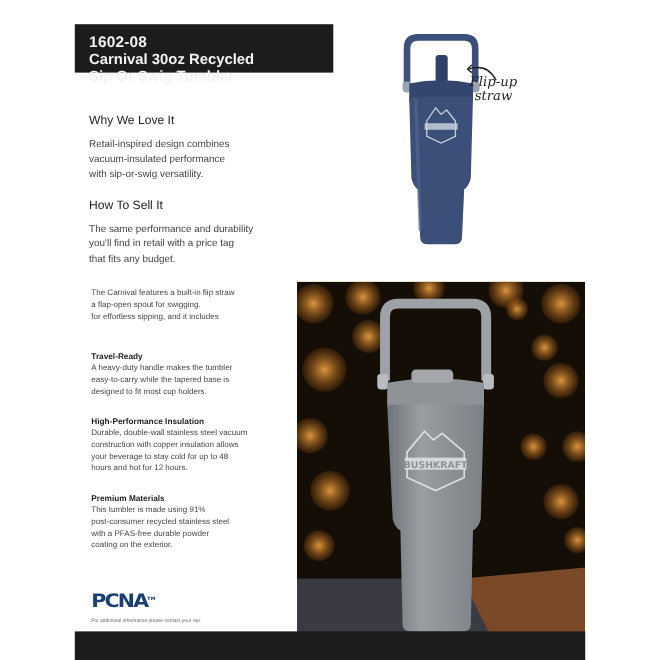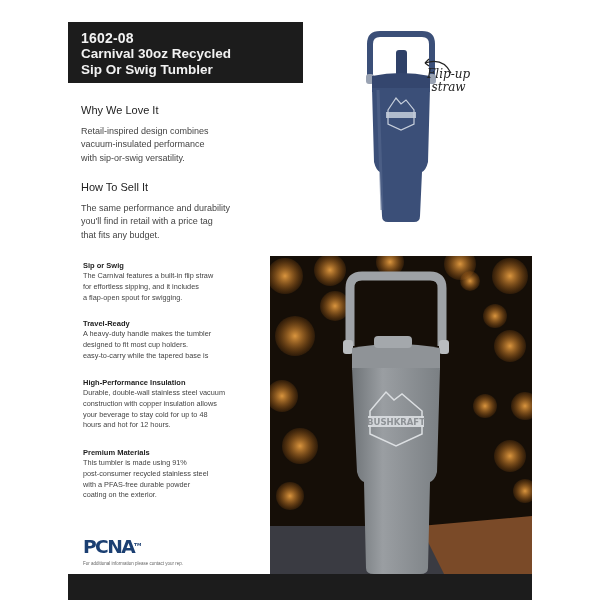--- a/index.html
+++ b/index.html
@@ -1,21 +1,21 @@
 <!DOCTYPE html>
 <html><head>
 <meta charset="utf-8">
 <style>
   * { box-sizing: border-box; margin: 0; padding: 0; }
   html, body { width: 600px; height: 600px; background: #ffffff; overflow: hidden; }
   body { position: relative; font-family: "Liberation Sans", "DejaVu Sans", sans-serif; color: #333; }
 
   .page { position: absolute; left: 68px; top: 0; width: 464px; height: 600px; background: #fff; }
 
-  .header-bar { position: absolute; left: 68px; top: 22px; width: 235px; height: 61px; background: #1c1c1c; padding: 8px 13px; color: #f2f2f2; }
+  .header-bar { position: absolute; left: 68px; top: 22px; width: 235px; height: 44px; background: #1c1c1c; padding: 8px 13px; color: #f2f2f2; }
   .header-bar .sku { font-weight: bold; font-size: 14px; line-height: 16px; letter-spacing: 0.2px; }
   .header-bar .title { font-size: 13.5px; line-height: 16px; font-weight: bold; }
 
   .section-h { position: absolute; left: 81px; font-weight: normal; font-size: 11px; color: #222; }
   .section-p { position: absolute; left: 81px; width: 190px; font-size: 9px; line-height: 13.3px; color: #444; }
 
   .feature { position: absolute; left: 83px; width: 190px; }
   .feature .fh { font-weight: bold; font-size: 7.5px; color: #1d1d1d; line-height: 10px; }
   .feature .fp { font-size: 7.3px; line-height: 10.8px; color: #444; }
 
@@ -49,31 +49,30 @@
 </div>
 
 <div class="section-h" style="top:181px">How To Sell It</div>
 <div class="section-p" style="top:202px">
   <div>The same performance and durability</div>
   <div>you'll find in retail with a price tag</div>
   <div>that fits any budget.</div>
 </div>
 
 <div class="feature" style="top:261px">
-  <div class="fh">Sip or Swig</div>
   <div class="fp">The Carnival features a built-in flip straw</div>
+  <div class="fp">a flap-open spout for swigging.</div>
   <div class="fp">for effortless sipping, and it includes</div>
-  <div class="fp">a flap-open spout for swigging.</div>
 </div>
 
 <div class="feature" style="top:319px">
   <div class="fh">Travel-Ready</div>
   <div class="fp">A heavy-duty handle makes the tumbler</div>
+  <div class="fp">easy-to-carry while the tapered base is</div>
   <div class="fp">designed to fit most cup holders.</div>
-  <div class="fp">easy-to-carry while the tapered base is</div>
 </div>
 
 <div class="feature" style="top:378px">
   <div class="fh">High-Performance Insulation</div>
   <div class="fp">Durable, double-wall stainless steel vacuum</div>
   <div class="fp">construction with copper insulation allows</div>
   <div class="fp">your beverage to stay cold for up to 48</div>
   <div class="fp">hours and hot for 12 hours.</div>
 </div>
 

